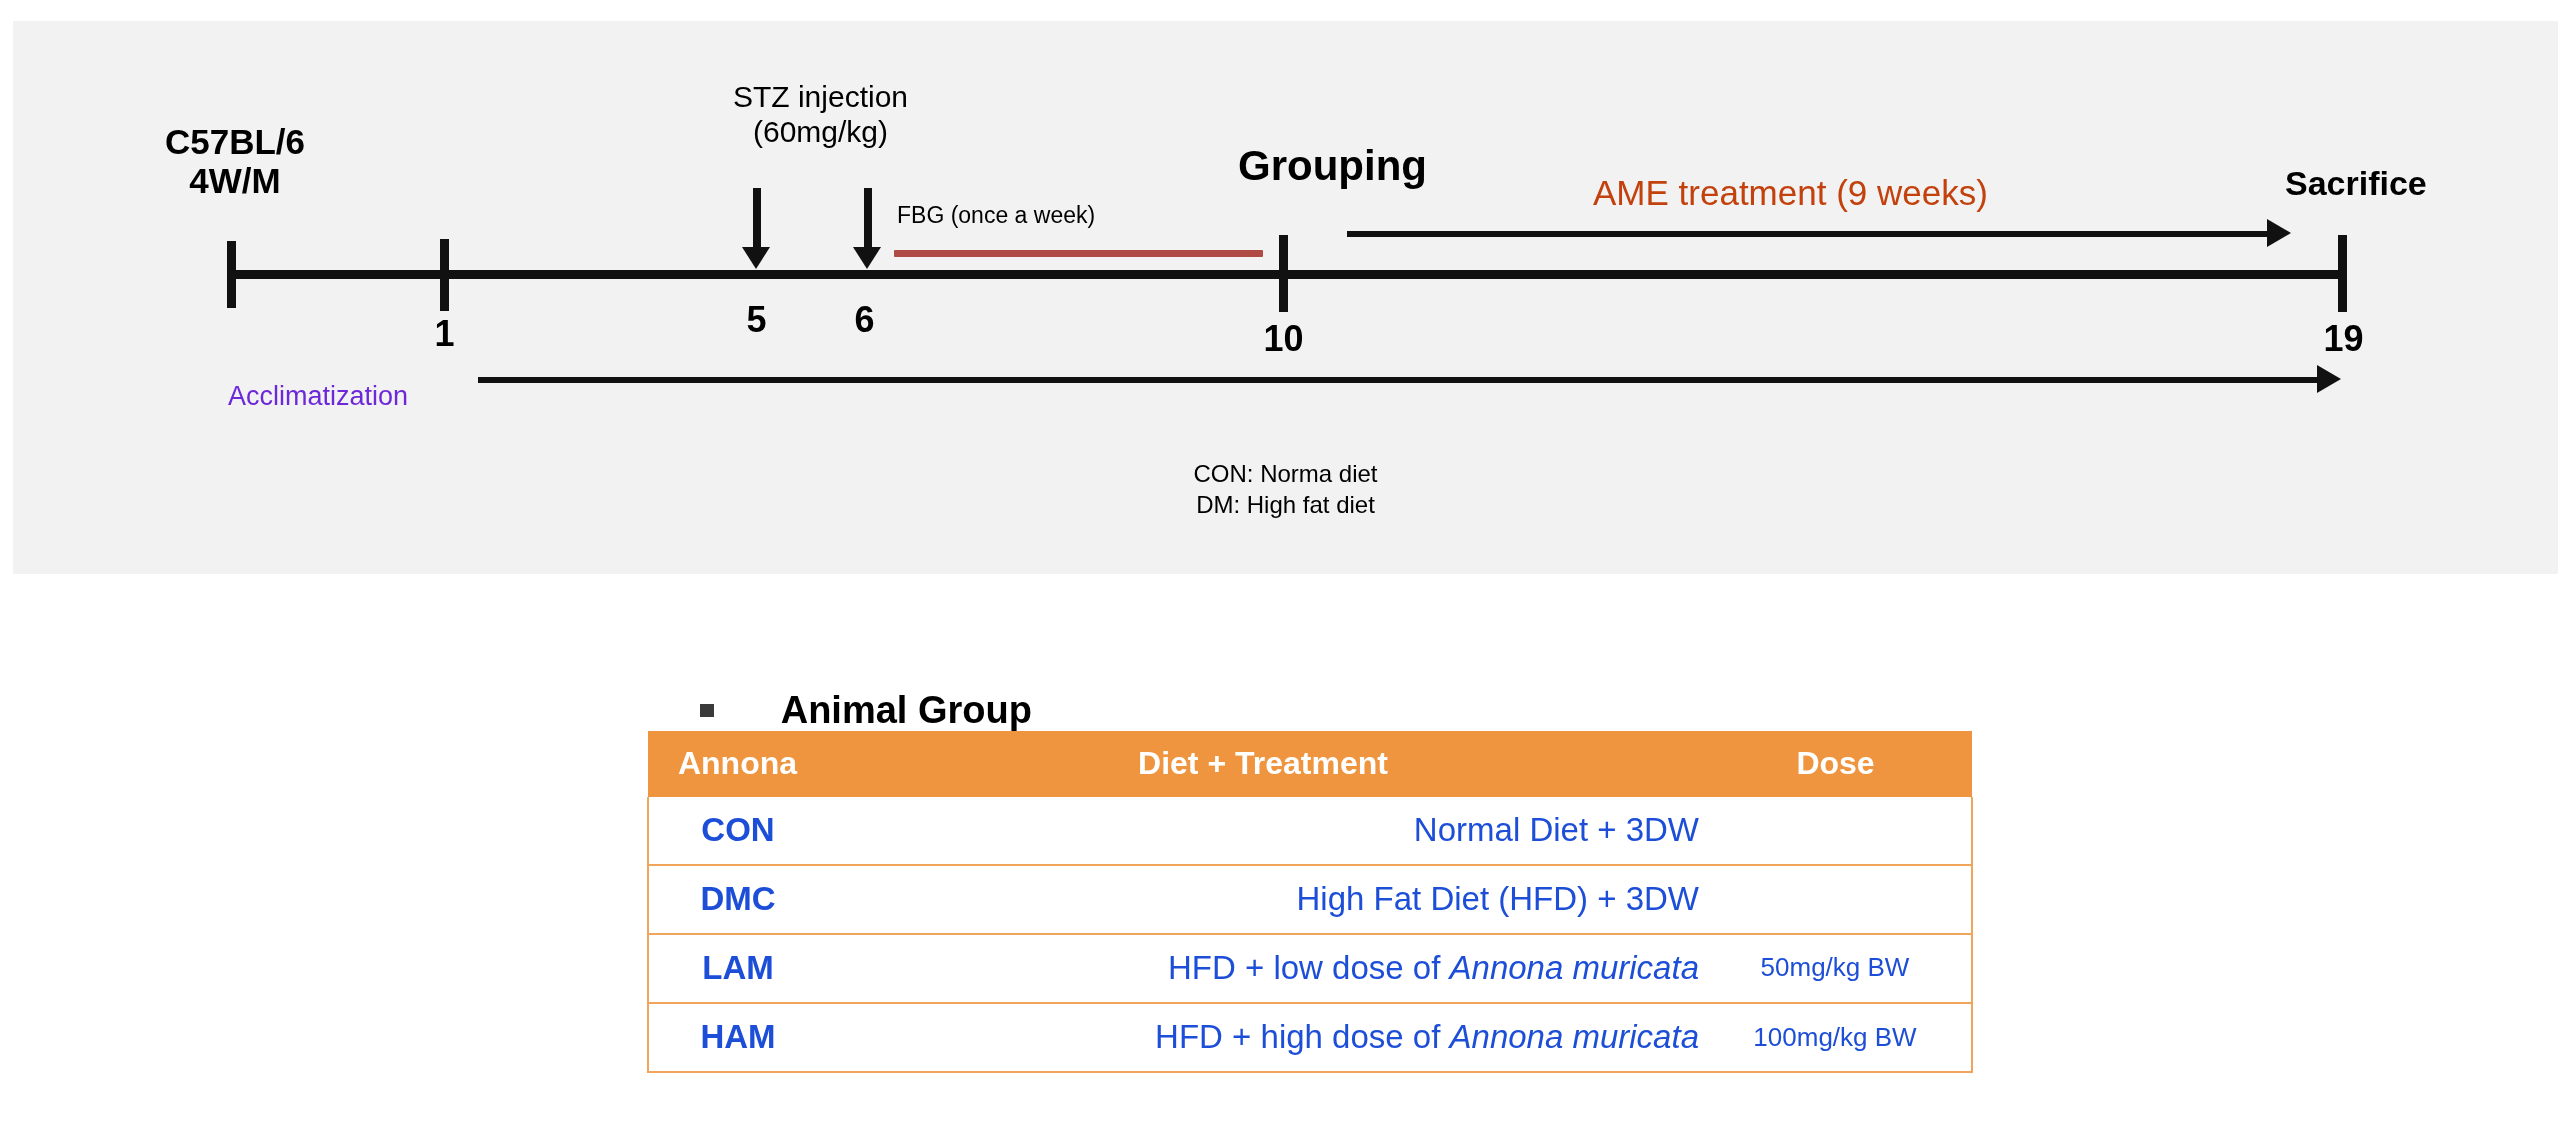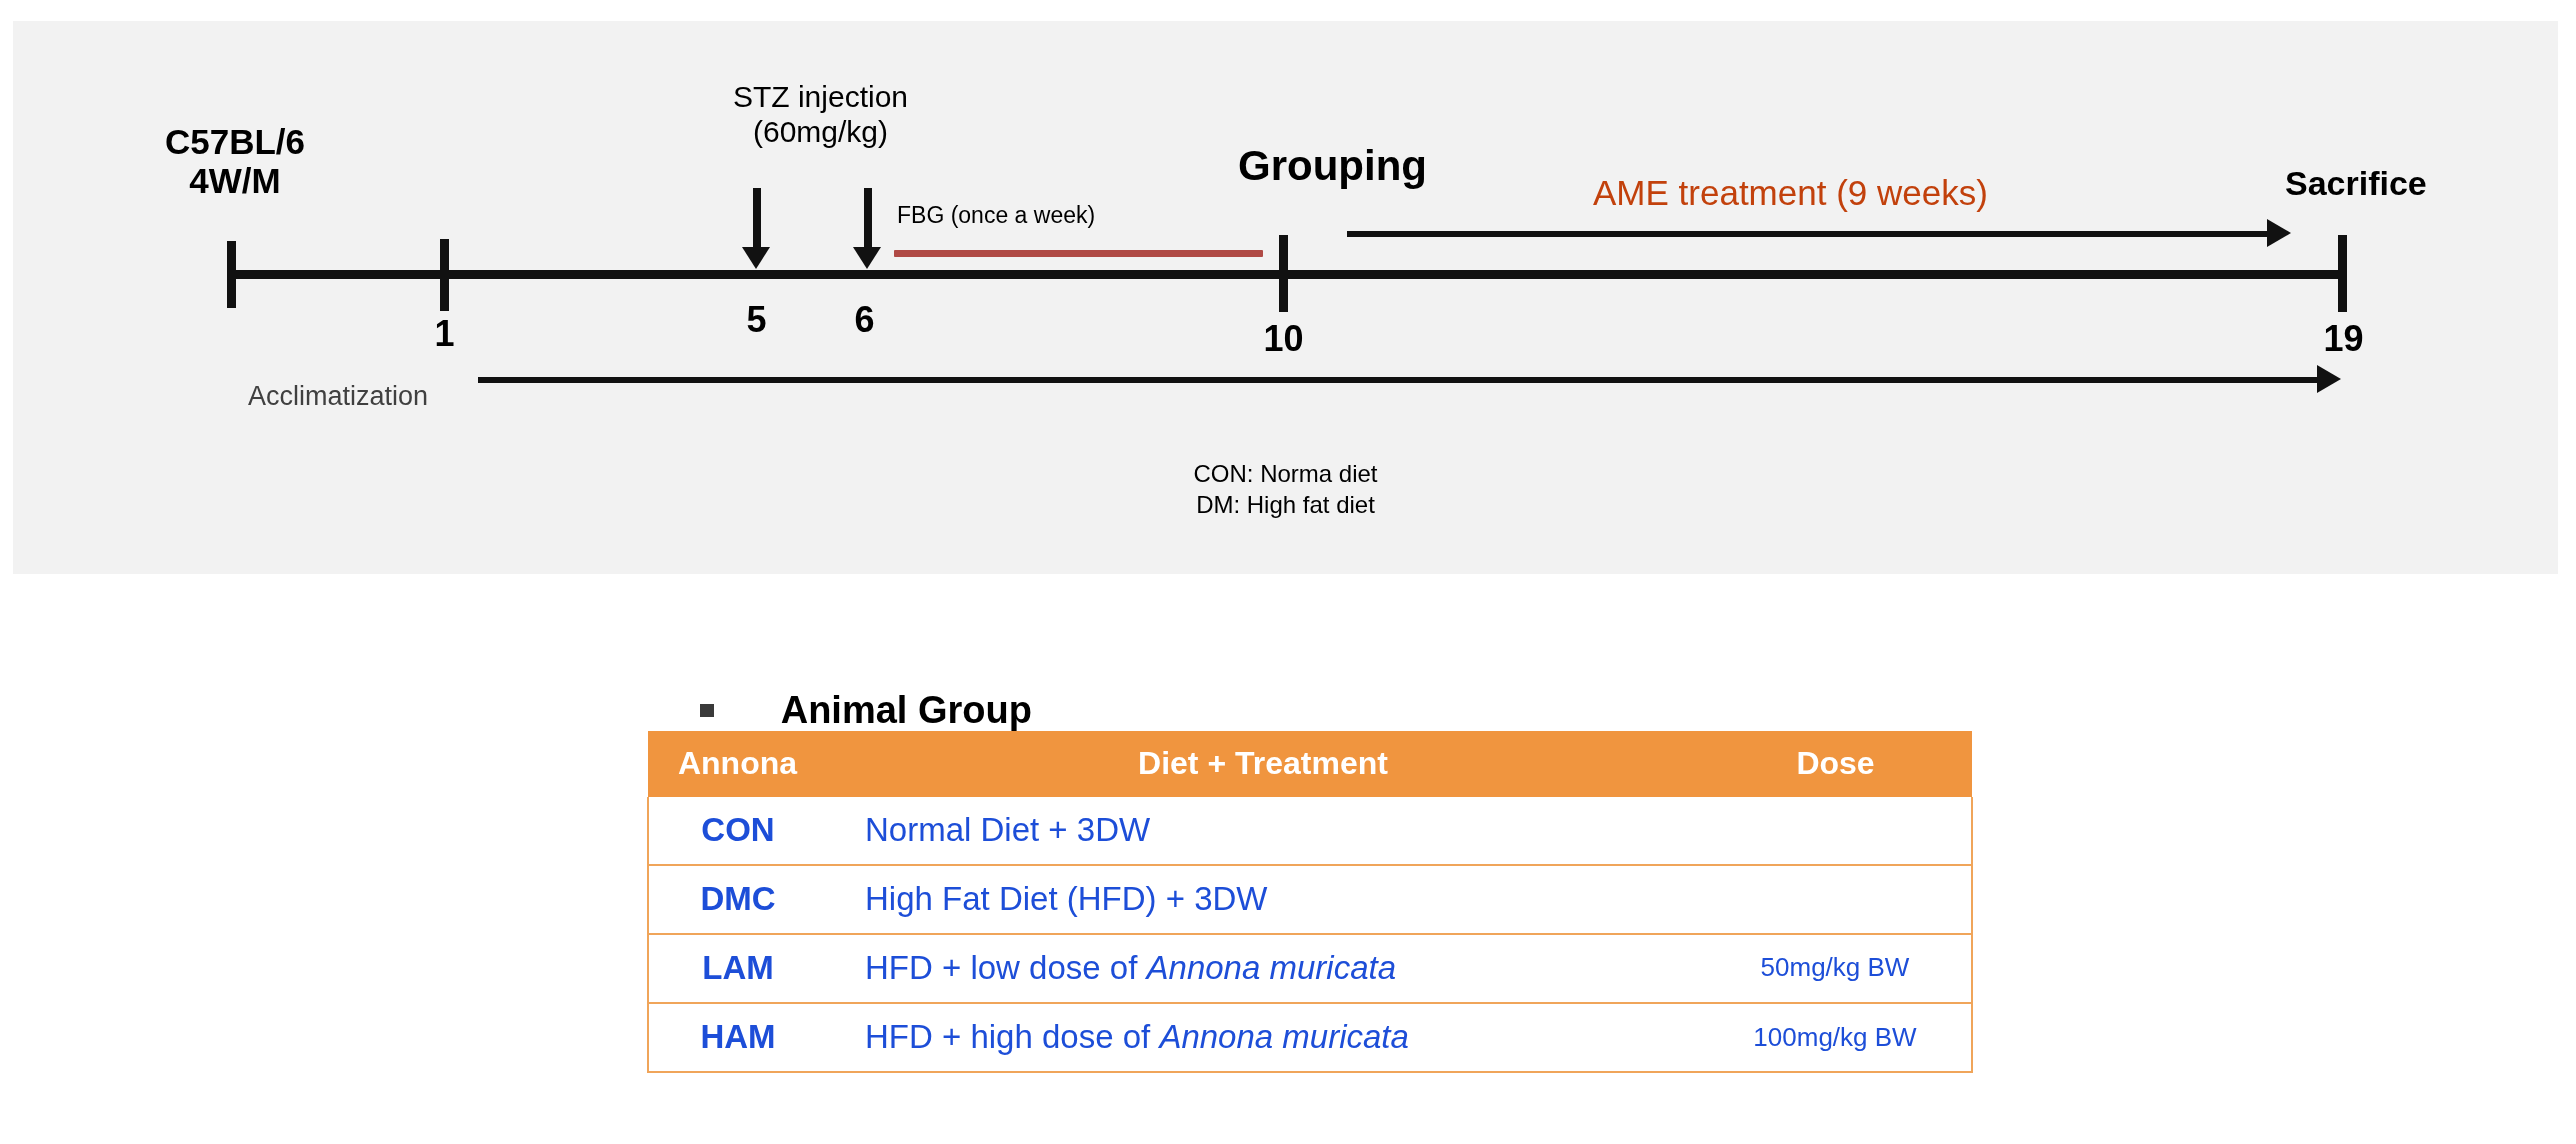--- a/index.html
+++ b/index.html
@@ -90,21 +90,21 @@
   #arrow-diet{
     position:absolute;left:465px;top:356px;width:1841px;height:6px;background:#111;
   }
   #arrow-diet::after{
     content:"";position:absolute;right:-22px;top:-12px;
     border-top:14.5px solid transparent;border-bottom:14.5px solid transparent;
     border-left:24px solid #111;
   }
 
   #label-acclim{
-    left:215px;top:360px;font-size:27px;color:#404040;margin-left:20px;
+    left:215px;top:360px;font-size:27px;color:#6d28d9;
   }
 
   #diet-legend{
     position:absolute;left:0;top:437px;width:2545px;text-align:center;
     font-size:24px;line-height:1.33;color:#000;
   }
 
   
   #animal-group-heading{
     position:absolute;left:700px;top:641px;font-size:38px;font-weight:bold;color:#000;
@@ -126,21 +126,21 @@
   #group-table td{
     background:#FFFFFF;font-size:33px;color:#1d4ed8;
     border-bottom:2.6px solid #F0A55A;
     padding:13.7px 0 15.4px 0;vertical-align:middle;margin-top:16px;
   }
   #group-table tr:last-child td{border-bottom:2.6px solid #F0A55A;}
   #group-table td.c-group{
     font-weight:bold;text-align:center;width:179px;
     border-left:2.6px solid #F0A55A;
   }
-  #group-table td.c-diet{text-align:left;padding-left:38px;}
+  #group-table td.c-diet{text-align:right;padding-left:38px;}
   #group-table td.c-dose{
     text-align:center;width:273px;font-size:26px;
     border-right:2.6px solid #F0A55A;
   }
   #group-table th.h-group{width:179px;text-align:center;}
   #group-table th.h-diet{text-align:center;}
   #group-table th.h-dose{width:273px;text-align:center;}
   .sp{font-style:italic;}
 </style>
 </head>

